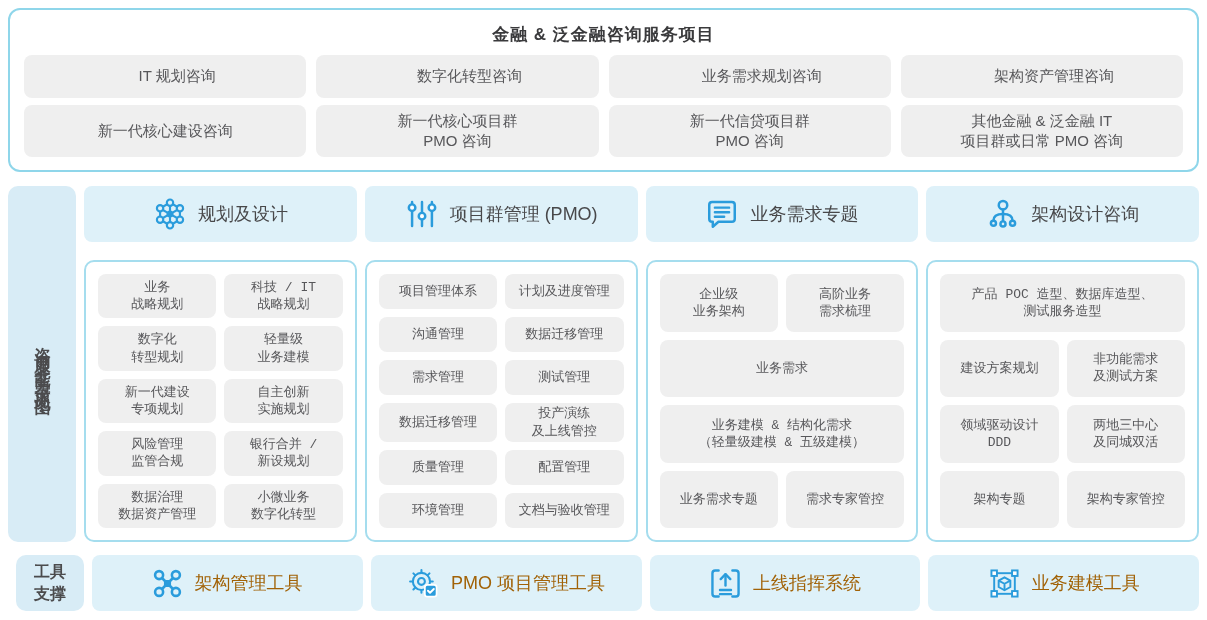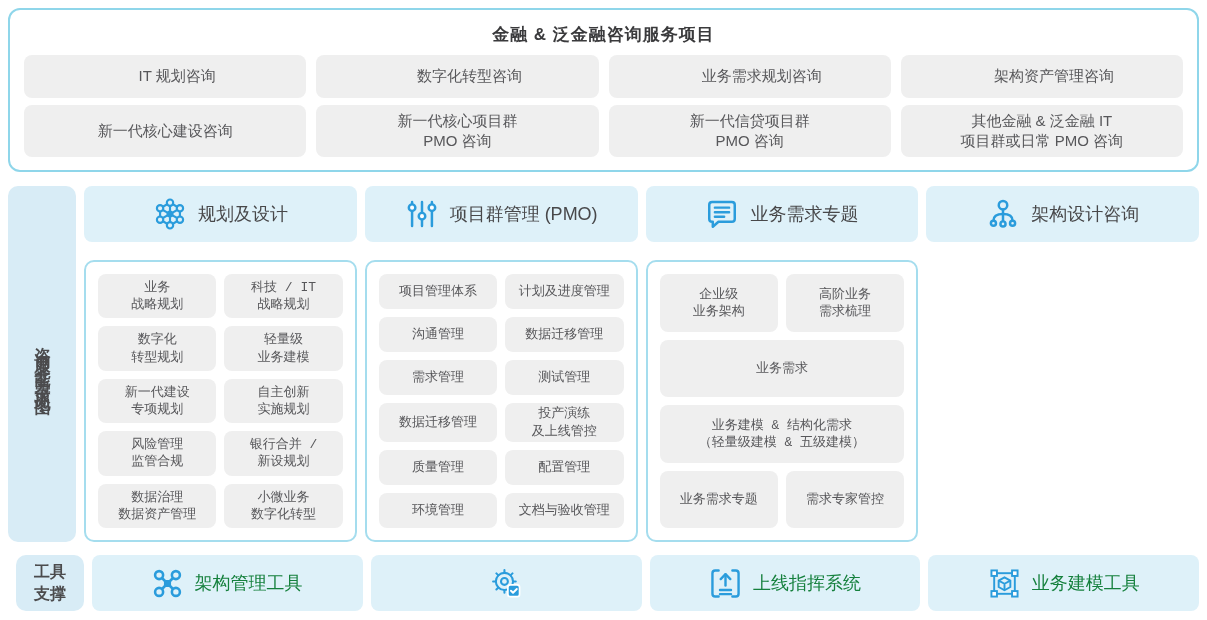--- a/index.html
+++ b/index.html
@@ -31,21 +31,21 @@
   .cell { background: #efefef; border-radius: 8px; display: flex; align-items: center;
     justify-content: center; text-align: center; white-space: pre-line; color: #57575a;
     font-size: 13px; line-height: 1.32; padding: 2px 6px; }
   .cell.span2 { grid-column: 1 / -1; }
 
   .tools-section { display: flex; gap: 8px; margin: 13px 8px 0 8px; height: 56px; }
   .tools-label { width: 68px; background: #d8ecf6; border-radius: 10px; display: flex;
     align-items: center; justify-content: center; font-weight: bold; font-size: 16px;
     color: #4b4b4d; text-align: center; white-space: pre-line; line-height: 1.35; flex: none; margin-left: 8px; }
   .tool-box { flex: 1; background: #def1f9; border-radius: 8px; display: flex;
-    align-items: center; justify-content: center; gap: 11px; font-size: 18px; color: #15803d; }
+    align-items: center; justify-content: center; gap: 11px; font-size: 18px; color: #a16207; }
   .icon-slot { display: flex; align-items: center; }
   .icon-slot svg { display: block; }
 </style>
 </head>
 <body>
 
 <div class="top-panel">
   <div class="top-title">金融 &amp; 泛金融咨询服务项目</div>
   <div class="top-grid row1">
       <div class="top-cell">IT 规划咨询</div>
@@ -167,20 +167,33 @@
             <path d="M24 24c-8.5 0-13.5 3.5-13.5 9.5"></path>
             <path d="M24 24c8.5 0 13.5 3.5 13.5 9.5"></path>
             <path d="M24 24v10"></path>
             <circle cx="10.5" cy="37" r="3.6"></circle>
             <circle cx="24" cy="38" r="3.6"></circle>
             <circle cx="37.5" cy="37" r="3.6"></circle>
           </svg>
         </span>
         <span>架构设计咨询</span>
       </div>
+      <div class="col-body">
+        <div class="cell span2">产品 POC 造型、数据库造型、
+测试服务造型</div>
+        <div class="cell">建设方案规划</div>
+        <div class="cell">非功能需求
+及测试方案</div>
+        <div class="cell">领域驱动设计
+DDD</div>
+        <div class="cell">两地三中心
+及同城双活</div>
+        <div class="cell">架构专题</div>
+        <div class="cell">架构专家管控</div>
+      </div>
     </div>
   </div>
 
 <div class="tools-section">
   <div class="tools-label">工具
 支撑</div>
 
 <div class="tool-box">
       <span class="icon-slot">
         <svg width="31" height="31" viewBox="0 0 48 48" fill="none" stroke="#2a9cdc" stroke-width="4">
@@ -197,20 +210,21 @@
     <div class="tool-box">
       <span class="icon-slot">
         <svg width="33" height="33" viewBox="0 0 48 48" fill="none" stroke="#2a9cdc" stroke-width="3">
           <circle cx="21" cy="21" r="12.5"></circle>
           <circle cx="21" cy="21" r="5"></circle>
           <path d="M21 4.5v4M21 33.5v4M4.5 21h4M33.5 21h4M9.3 9.3l2.9 2.9M32.7 9.3l-2.9 2.9M9.3 32.7l2.9-2.9" stroke-linecap="round"></path>
           <rect x="26" y="26" width="17" height="17" rx="3.5" fill="#2a9cdc" stroke="#ffffff" stroke-width="2.5"></rect>
           <path d="M30.5 34.5l3 3 5.5-5.5" stroke="#ffffff" stroke-width="2.8" stroke-linecap="round" stroke-linejoin="round"></path>
         </svg>
       </span>
+      <span>PMO 项目管理工具</span>
     </div>
     <div class="tool-box">
       <span class="icon-slot">
         <svg width="33" height="33" viewBox="0 0 48 48" fill="none" stroke="#2a9cdc" stroke-width="3.5" stroke-linecap="round" stroke-linejoin="round">
           <path d="M14 5H9a4 4 0 0 0-4 4v30a4 4 0 0 0 4 4h5"></path>
           <path d="M34 5h5a4 4 0 0 1 4 4v30a4 4 0 0 1-4 4h-5"></path>
           <path d="M24 27V11"></path>
           <path d="M17 17.5L24 10.5l7 7"></path>
           <path d="M16 33.5h16M16 39.5h16"></path>
         </svg>

